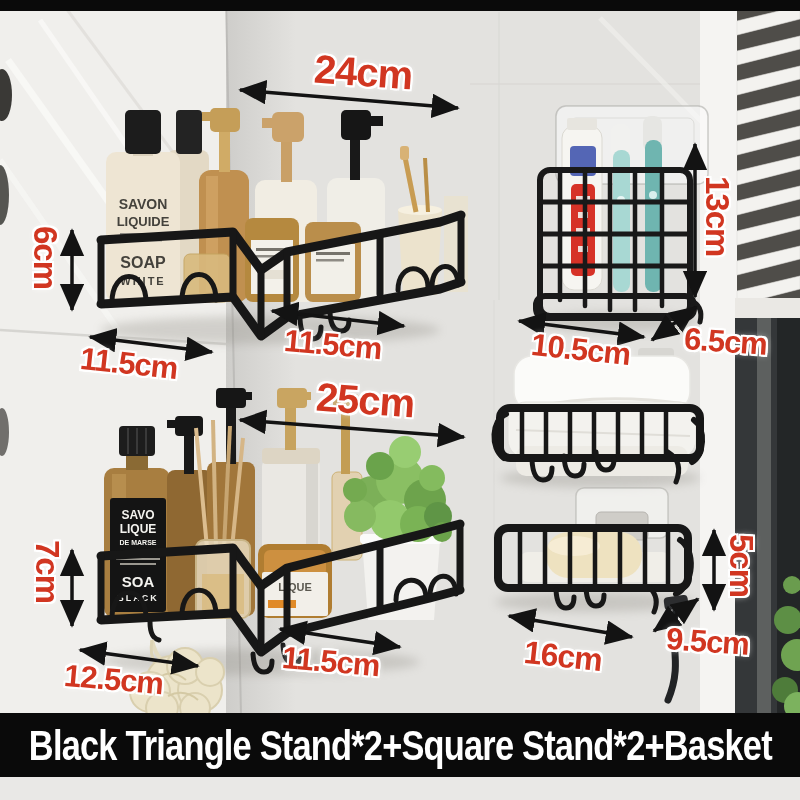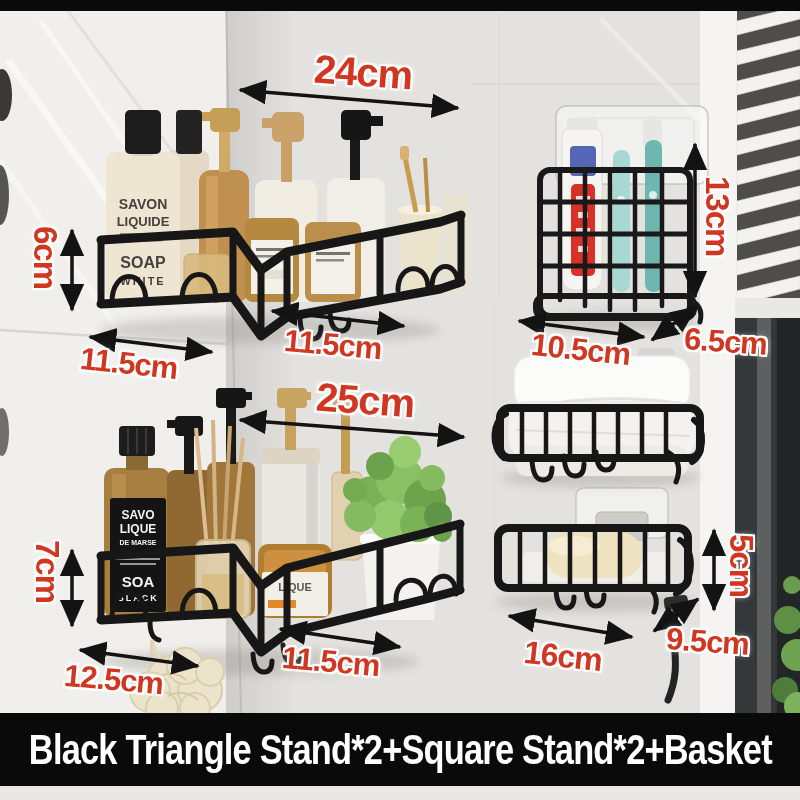--- a/index.html
+++ b/index.html
@@ -7,21 +7,21 @@
          font-family:"Liberation Sans",sans-serif;}
   .topbar{position:absolute;left:0;top:0;width:800px;height:11px;background:#0a0a0a;z-index:40;}
   .scene{position:absolute;left:0;top:0;z-index:1;}
   .dim{position:absolute;z-index:30;font-weight:bold;font-size:31px;color:#d13621;letter-spacing:-1px;
        white-space:nowrap;
        text-shadow:2px 0 0 #fff,-2px 0 0 #fff,0 2px 0 #fff,0 -2px 0 #fff,
                    2px 2px 0 #fff,-2px -2px 0 #fff,2px -2px 0 #fff,-2px 2px 0 #fff,
                    0 0 7px rgba(255,255,255,.95);}
   .dim-lg{font-size:40px;}
   .dim-v{writing-mode:vertical-rl;font-size:33px;}
-  .banner{position:absolute;left:0;top:713px;width:800px;height:73px;background:#0a0a0a;z-index:45;
+  .banner{position:absolute;left:0;top:713px;width:800px;height:64px;background:#0a0a0a;z-index:45;
           display:flex;align-items:center;justify-content:center;overflow:hidden;}
   .banner span{color:#ffffff;font-weight:bold;font-size:43px;white-space:nowrap;letter-spacing:-1px;
                transform:scaleX(.8);display:inline-block;}
 </style>
 </head>
 <body>
 
 <div class="stage">
   <div class="topbar"></div>
 

